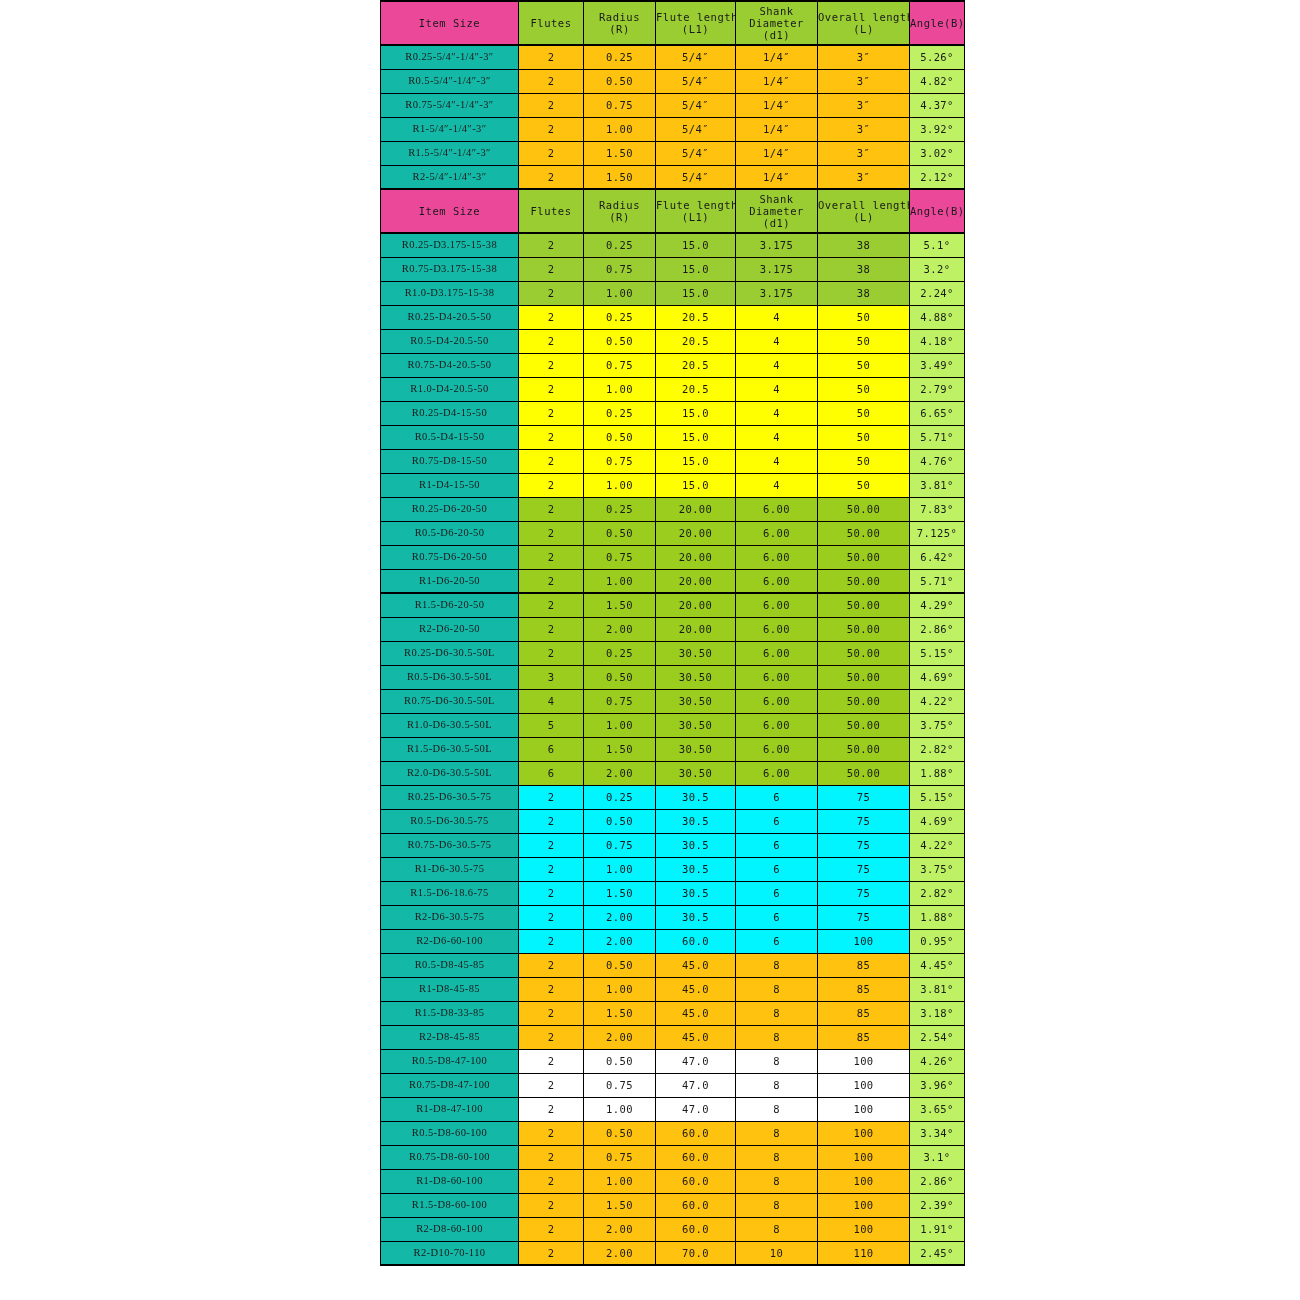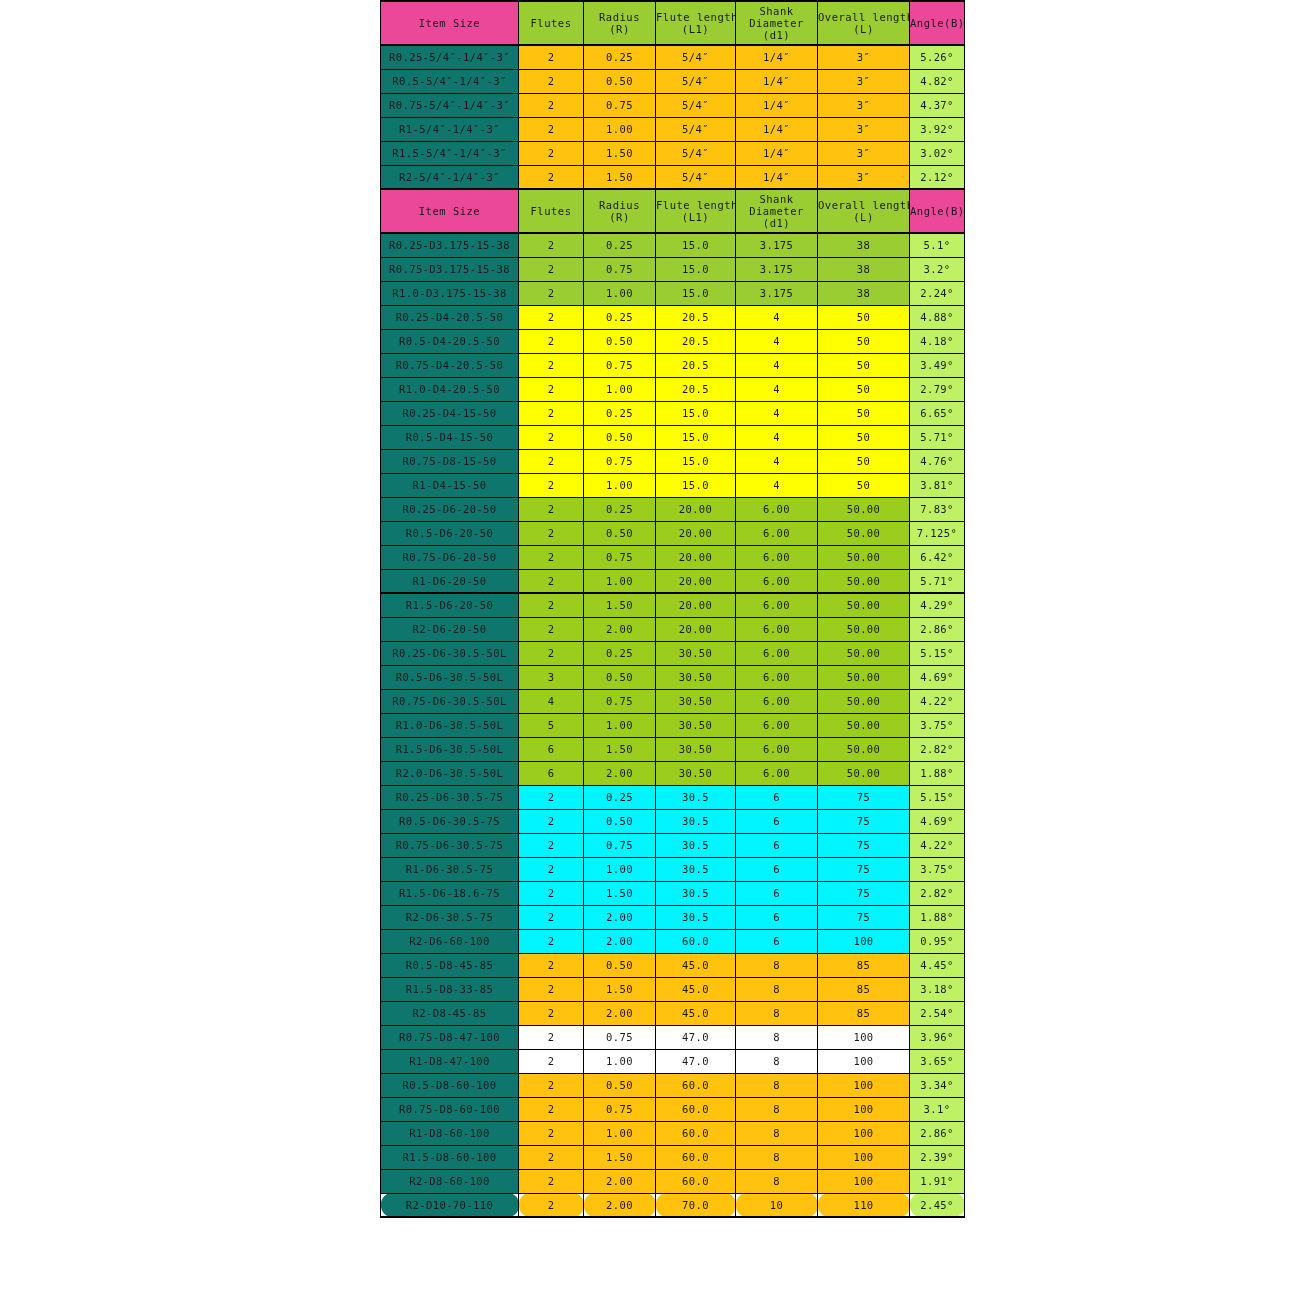--- a/index.html
+++ b/index.html
@@ -71,26 +71,27 @@
   td.f-yellow { background: #FFFF00; }
   td.f-cyan   { background: #00F5FF; }
 
   td.angle {
     background: #bef264;
     color: #C0282D;
     font-size: 10px;
     letter-spacing: 0.2px;
   }
   td.item {
-    background: #0f766e;
+    background: #14b8a6;
     letter-spacing: 0.3px;
+    font-family: Liberation Serif, serif;
   }
 
   tr.thickline td { border-top: 2.5px solid #000000; }
-  tr.thickbottom td { border-bottom: 2.5px solid #000000; border-radius: 11px; }
+  tr.thickbottom td { border-bottom: 2.5px solid #000000; }
   table.spec tr.hdr th { border-top: 2px solid #000; border-bottom: 2px solid #000; }
 </style>
 </head>
 <body>
 
 <div id="sheet">
   <table class="spec">
     <colgroup>
       <col class="c-item">
         <col class="c-flutes">
@@ -446,36 +447,54 @@
         <tr>
           <td class="item">R0.5-D8-45-85</td>
           <td class="f-amber"><span class="ul">2</span></td>
           <td class="f-amber">0.50</td>
           <td class="f-amber">45.0</td>
           <td class="f-amber">8</td>
           <td class="f-amber">85</td>
           <td class="angle">4.45°</td>
         </tr>
         <tr>
+          <td class="item">R1-D8-45-85</td>
+          <td class="f-amber"><span class="ul">2</span></td>
+          <td class="f-amber">1.00</td>
+          <td class="f-amber">45.0</td>
+          <td class="f-amber">8</td>
+          <td class="f-amber">85</td>
+          <td class="angle">3.81°</td>
+        </tr>
+        <tr>
           <td class="item">R1.5-D8-33-85</td>
           <td class="f-amber"><span class="ul">2</span></td>
           <td class="f-amber">1.50</td>
           <td class="f-amber">45.0</td>
           <td class="f-amber">8</td>
           <td class="f-amber">85</td>
           <td class="angle">3.18°</td>
         </tr>
         <tr>
           <td class="item">R2-D8-45-85</td>
           <td class="f-amber"><span class="ul">2</span></td>
           <td class="f-amber">2.00</td>
           <td class="f-amber">45.0</td>
           <td class="f-amber">8</td>
           <td class="f-amber">85</td>
           <td class="angle">2.54°</td>
+        </tr>
+        <tr>
+          <td class="item">R0.5-D8-47-100</td>
+          <td class="f-white"><span class="ul">2</span></td>
+          <td class="f-white">0.50</td>
+          <td class="f-white">47.0</td>
+          <td class="f-white">8</td>
+          <td class="f-white">100</td>
+          <td class="angle">4.26°</td>
         </tr>
         <tr>
           <td class="item">R0.75-D8-47-100</td>
           <td class="f-white"><span class="ul">2</span></td>
           <td class="f-white">0.75</td>
           <td class="f-white">47.0</td>
           <td class="f-white">8</td>
           <td class="f-white">100</td>
           <td class="angle">3.96°</td>
         </tr>

